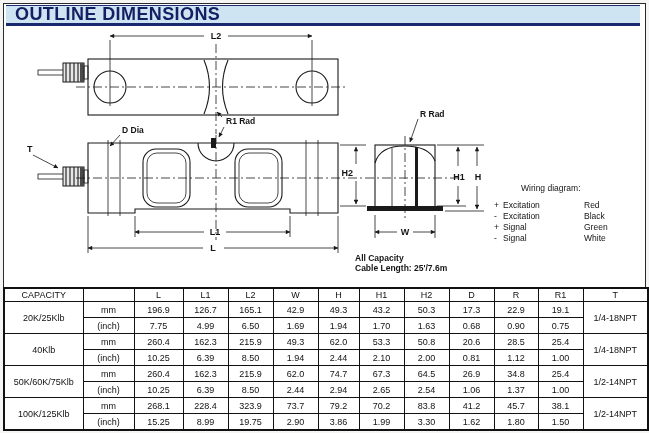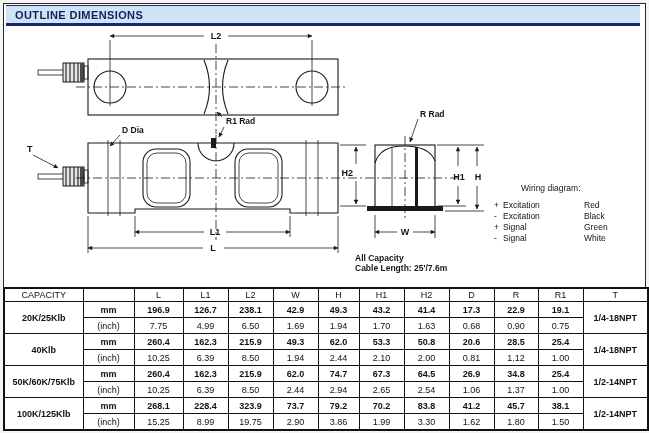--- a/index.html
+++ b/index.html
@@ -11,21 +11,21 @@
   .frame{
     position:absolute;left:3px;top:3px;width:641px;height:426px;
     border:1.5px solid #2b2b2b;background:#ffffff;
   }
   .hdr-bar{
     position:absolute;left:6px;top:5px;width:634px;height:17px;
     background:#cfe4f2;border-top:1px solid #1b2a6e;border-bottom:3px solid #1b2a6e;
     display:flex;align-items:center;
   }
   .hdr-title{
-    font-size:11px;font-weight:bold;color:#141f63;letter-spacing:.4px;
+    font-size:18px;font-weight:bold;color:#141f63;letter-spacing:.4px;
     padding-left:9px;
   }
   svg.draw{position:absolute;left:6px;top:24px;}
   svg.draw text{fill:#141414;}
   .dim{font:bold 9px "Liberation Sans", sans-serif;}
   .lbl{font:bold 8.5px "Liberation Sans", sans-serif;}
   .wtxt{font:8.5px "Liberation Sans", sans-serif;}
   .note{font:bold 8.5px "Liberation Sans", sans-serif;}
   .thin{stroke:#1a1a1a;stroke-width:.8;fill:none;}
   .med{stroke:#1a1a1a;stroke-width:1.1;fill:none;}
@@ -33,21 +33,21 @@
   table.dims{
     position:absolute;left:3px;top:287px;width:644px;
     border-collapse:collapse;table-layout:fixed;background:#fff;
     border:2px solid #111;
   }
   table.dims td{
     border:1px solid #111;text-align:center;vertical-align:middle;
     font-size:9px;padding:0;height:15px;white-space:nowrap;overflow:hidden;
   }
   table.dims tr.hdr td{height:12px;margin-left:40px;}
-  table.dims tr.grp td{border-top:1.8px solid #111;font-weight:bold;}
+  table.dims tr.grp td{border-top:1.8px solid #111;}
 </style>
 </head>
 <body>
 
 <div class="frame"></div>
 
 <div class="hdr-bar">
   <span class="hdr-title">OUTLINE DIMENSIONS</span>
 </div>
 
@@ -226,25 +226,25 @@
     <td>R</td>
     <td>R1</td>
     <td>T</td>
   </tr>
 
   <tr class="grp">
     <td rowspan="2">20K/25Klb</td>
     <td>mm</td>
     <td>196.9</td>
     <td>126.7</td>
-    <td>238.1</td>
+    <td>165.1</td>
     <td>42.9</td>
     <td>49.3</td>
     <td>43.2</td>
-    <td>41.4</td>
+    <td>50.3</td>
     <td>17.3</td>
     <td>22.9</td>
     <td>19.1</td>
     <td rowspan="2">1/4-18NPT</td>
   </tr>
   <tr>
     <td>(inch)</td>
     <td>7.75</td>
     <td>4.99</td>
     <td>6.50</td>

